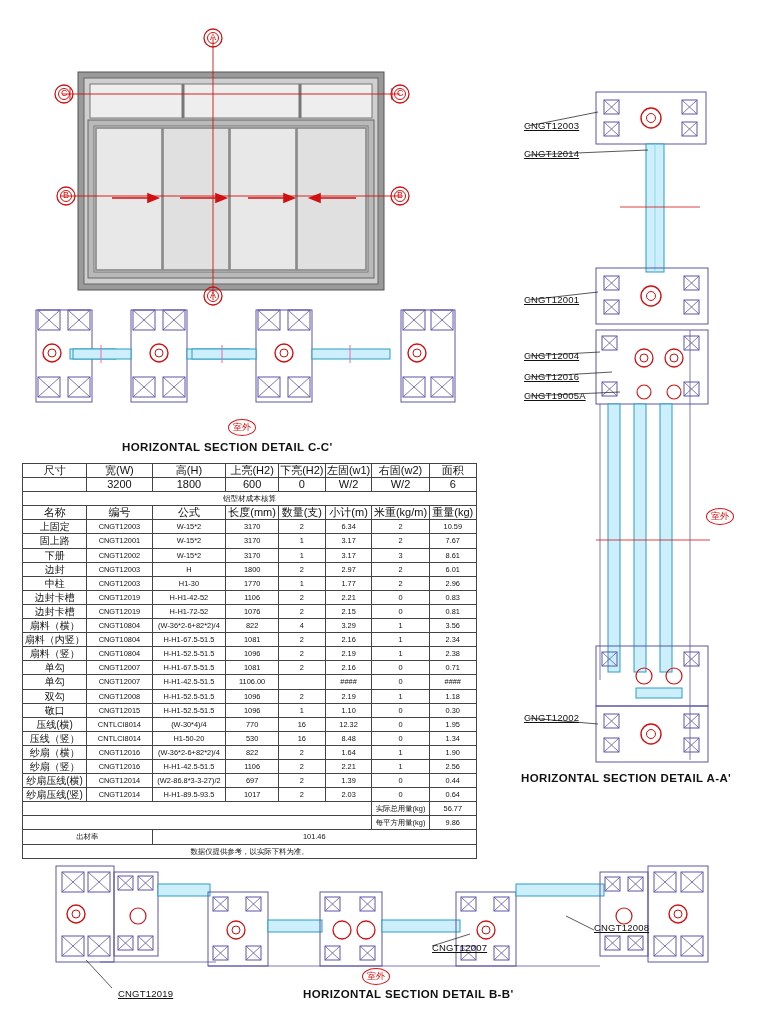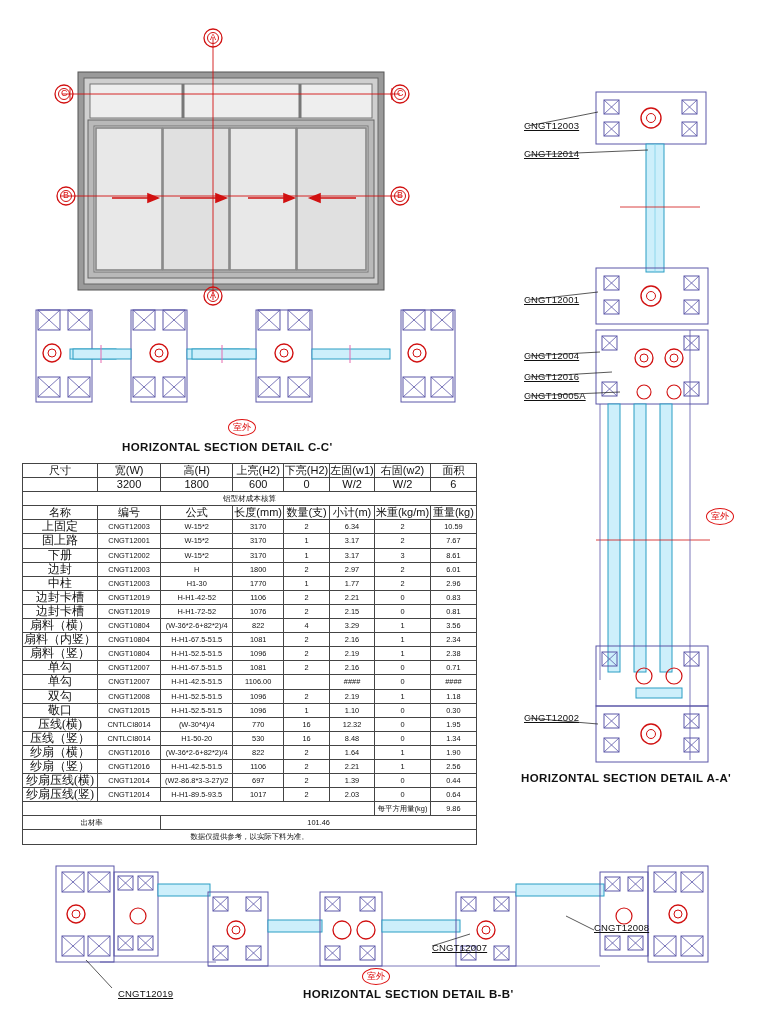--- a/index.html
+++ b/index.html
@@ -7,21 +7,21 @@
   .wrap{position:relative;width:774px;height:1022px;}
   svg.layer{position:absolute;left:0;top:0;width:774px;height:1022px;}
   .lbl{position:absolute;font-size:9.5px;letter-spacing:.2px;color:#111;white-space:nowrap;}
   .lbl.u{text-decoration:underline;}
   .caption{position:absolute;font-size:11.5px;letter-spacing:.4px;color:#111;white-space:nowrap;font-weight:bold;}
   
   .tbl{position:absolute;left:22px;top:463px;width:455px;border-collapse:collapse;font-size:7.4px;}
   .tbl td,.tbl th{border:1px solid #444;padding:0;height:13.1px;line-height:13.1px;text-align:center;font-weight:normal;white-space:nowrap;overflow:hidden;}
   .tbl .hd{font-size:11px;}
   .tbl .sec{font-size:7.6px;margin-left:16px;}
-  .tbl .nm{font-size:12px;font-family:Liberation Serif, serif;}
+  .tbl .nm{font-size:10px;}
   .outdoor{position:absolute;font-size:9px;color:#d11;white-space:nowrap;}
   .outdoor .ring{display:inline-block;border:1.3px solid #d11;border-radius:50%;padding:1px 4px;text-align:center;}
   .mk{position:absolute;font-size:9px;color:#d11;}
 </style>
 </head>
 <body>
 
 <div class="wrap">
 
   <svg class="layer" viewBox="0 0 774 1022">
@@ -567,20 +567,25 @@
           <td>CNGT12014</td>
           <td>H-H1-89.5-93.5</td>
           <td>1017</td>
           <td>2</td>
           <td>2.03</td>
           <td>0</td>
           <td>0.64</td>
         </tr>
         <tr>
           <td colspan="6"></td>
+          <td>实际总用量(kg)</td>
+          <td>56.77</td>
+        </tr>
+        <tr>
+          <td colspan="6"></td>
           <td>每平方用量(kg)</td>
           <td>9.86</td>
         </tr>
         <tr>
           <td colspan="2">出材率</td>
           <td colspan="6">101.46</td>
         </tr>
         <tr>
           <td colspan="8">数据仅提供参考，以实际下料为准。</td>
         </tr>

